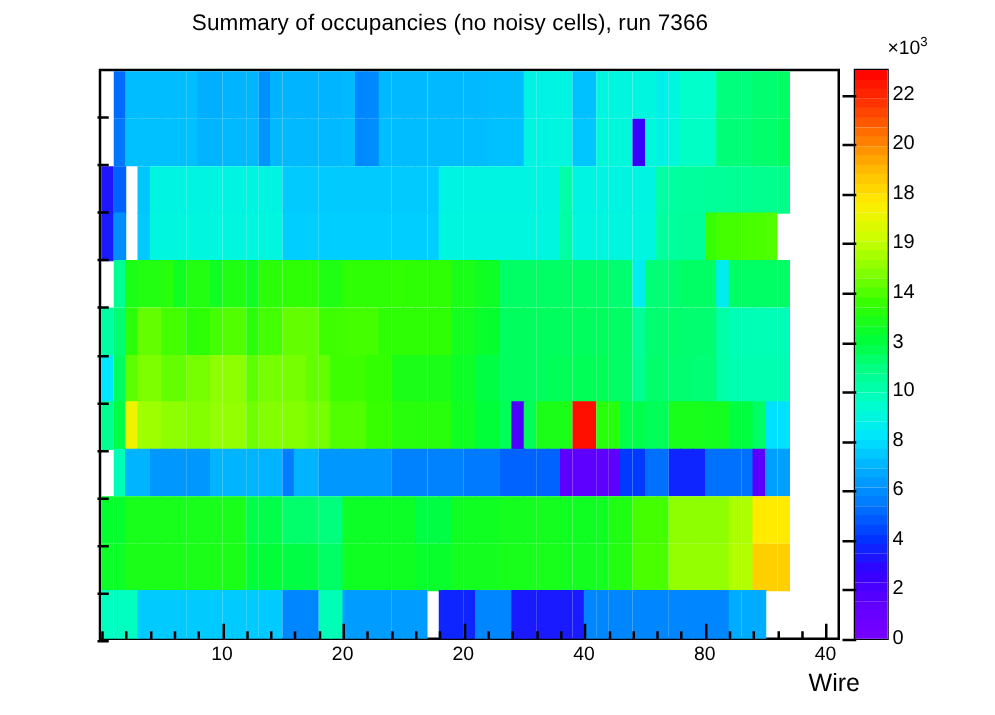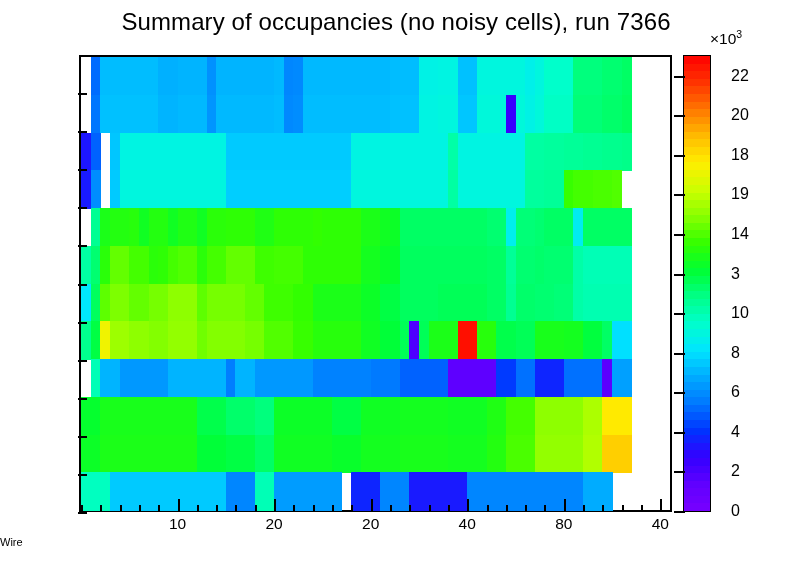--- a/index.html
+++ b/index.html
@@ -1,21 +1,21 @@
 <!DOCTYPE html>
 <html><head>
 <meta charset="utf-8">
 <style>
   html,body{margin:0;padding:0;background:#ffffff;}
   body{width:796px;height:572px;font-family:"Liberation Sans",sans-serif;color:#000;overflow:hidden;}
   #root{position:relative;width:796px;height:572px;}
 
   #plot-title{
     position:absolute;left:0;top:8px;width:720px;text-align:center;
-    font-size:24px;letter-spacing:.1px;white-space:nowrap;margin-left:36px;
+    font-size:18px;letter-spacing:.1px;white-space:nowrap;
   }
 
   
   #frame{position:absolute;left:79px;top:55px;width:593px;height:457px;
          border:2px solid #000;box-sizing:border-box;background:#fff;}
   #cells{position:absolute;left:0;top:0;right:0;bottom:0;}
   .cell{position:absolute;}
 
   
   .ylab{position:absolute;right:0;transform:translateY(-50%);
@@ -23,31 +23,31 @@
   #ylabels{position:absolute;left:0;top:55px;width:74px;height:457px;}
   .ytick{position:absolute;left:-1px;width:9px;height:0;border-top:2px solid #000;}
   #yticks{position:absolute;left:79px;top:55px;width:20px;height:457px;}
 
   #xticks{position:absolute;left:79px;top:55px;width:593px;height:457px;}
   .xtick{position:absolute;bottom:0;width:0;border-left:2px solid #000;}
   .xtick.major{height:13px;}
   .xtick.minor{height:7px;}
   #xlabels{position:absolute;left:79px;top:515px;width:593px;height:22px;}
   .xlab{position:absolute;top:0;transform:translateX(-50%);font-size:15.5px;}
-  #x-axis-title{position:absolute;left:0;top:536px;width:688px;text-align:left;
-                font-size:11px;}
+  #x-axis-title{position:absolute;left:0;top:536px;width:688px;text-align:right;
+                font-size:20px;}
 
   
   #zbar{position:absolute;left:683px;top:55px;width:28px;height:457px;
         border:1px solid #000;box-sizing:border-box;overflow:hidden;}
   .zseg{position:absolute;left:0;width:100%;}
   #zticks{position:absolute;left:683px;top:55px;width:40px;height:457px;}
   .ztick{position:absolute;left:-9px;width:11px;height:0;border-top:2px solid #000;}
   #zlabels{position:absolute;left:714px;top:55px;width:70px;height:457px;}
-  .zlab{position:absolute;left:17px;transform:translateY(-50%);font-size:16px;}
+  .zlab{position:absolute;left:0;transform:translateY(-50%);font-size:16px;}
   #zexp{position:absolute;left:710px;top:28px;font-size:15.5px;white-space:nowrap;}
   #zexp sup{font-size:10.5px;vertical-align:super;}
 </style>
 </head>
 <body>
 
 <div id="root">
 
   <div id="plot-title">Summary of occupancies (no noisy cells), run 7366</div>
 

